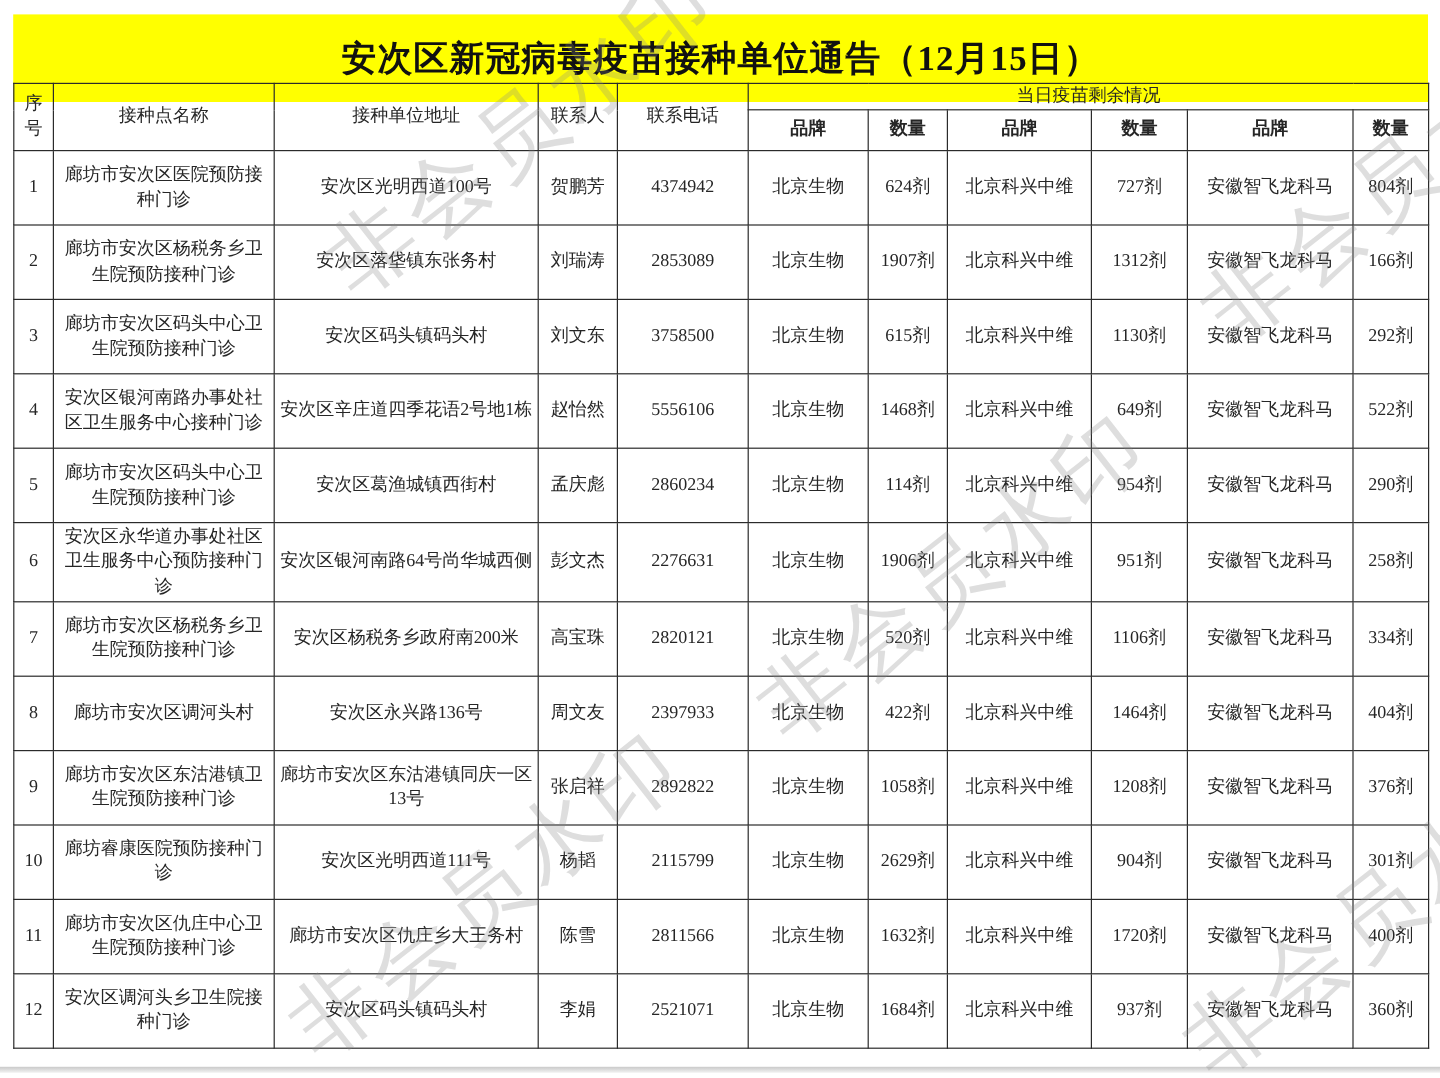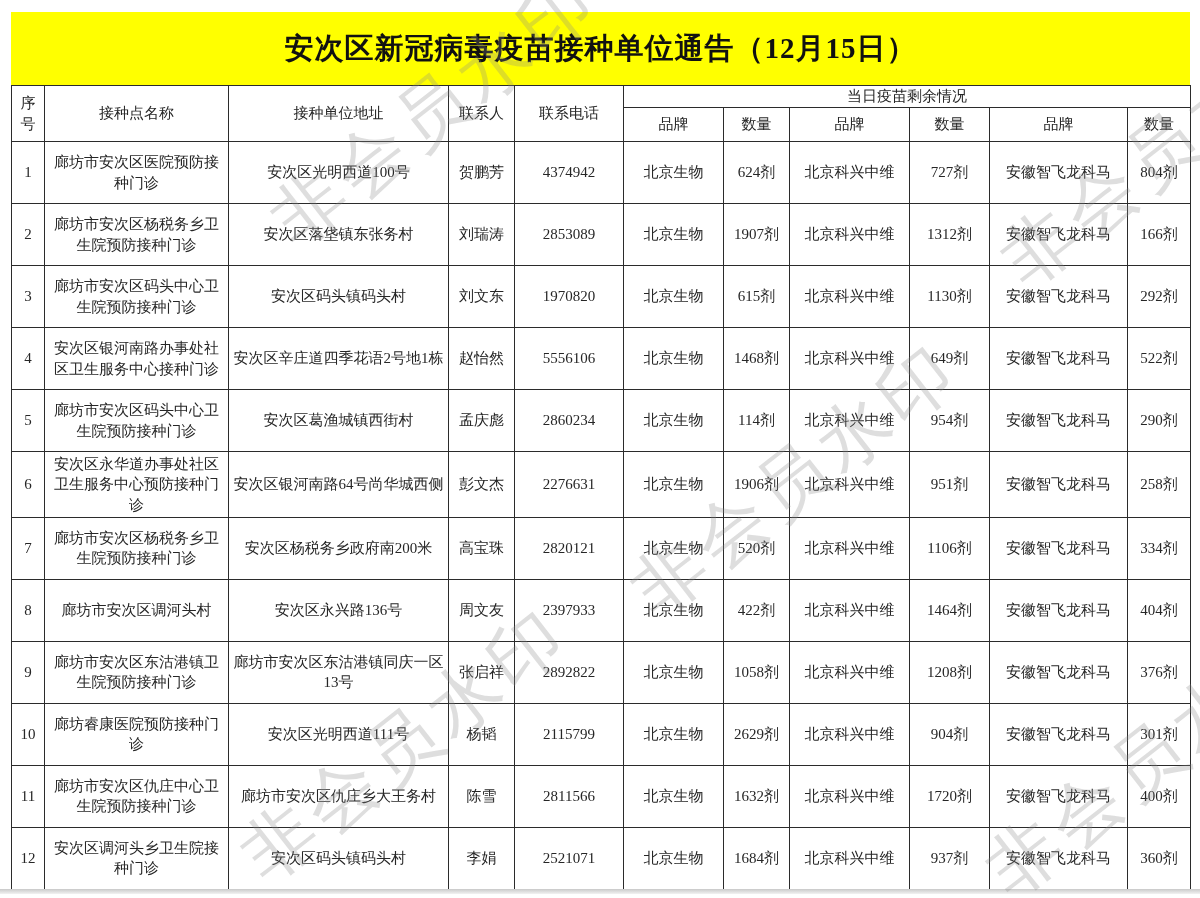--- a/index.html
+++ b/index.html
@@ -18,34 +18,34 @@
     width: 1179px; height: 73px;
     background: #ffff00;
     display: flex; align-items: center; justify-content: center;
   }
   .banner .title-text {
     font-size: 29px; font-weight: bold; color: #111;
     letter-spacing: 1px; white-space: nowrap;
   }
 
   table.vax {
-    position: absolute; left: 11px; top: 85px;
+    position: absolute; left: 11px; top: 69px;
     width: 1179px;
     border-collapse: collapse; table-layout: fixed;
   }
   table.vax th, table.vax td {
     border: 1px solid #2b2b2b;
     text-align: center; vertical-align: middle;
     font-size: 15px; font-weight: normal;
     line-height: 1.35; padding: 2px 3px;
     word-break: break-all;
     color: #262626;
   }
   tr.group-row th { height: 22px; padding: 0 3px; }
-  tr.sub-row th { height: 34px; }
+  tr.sub-row th { height: 34px; font-weight: bold; }
   tbody tr { height: 62px; }
 
   .bottom-line {
     position: absolute; left: 0; top: 889px;
     width: 1200px; height: 5px;
     background: linear-gradient(#c9c9c9, #f2f2f2);
   }
 
   .watermark-layer { position: absolute; inset: 0; pointer-events: none; }
   .watermark {
@@ -124,21 +124,21 @@
           <td>北京科兴中维</td>
           <td>1312剂</td>
           <td>安徽智飞龙科马</td>
           <td>166剂</td>
         </tr>
         <tr>
           <td>3</td>
           <td>廊坊市安次区码头中心卫生院预防接种门诊</td>
           <td>安次区码头镇码头村</td>
           <td>刘文东</td>
-          <td>1970820</td>
+          <td>3758500</td>
           <td>北京生物</td>
           <td>615剂</td>
           <td>北京科兴中维</td>
           <td>1130剂</td>
           <td>安徽智飞龙科马</td>
           <td>292剂</td>
         </tr>
         <tr>
           <td>4</td>
           <td>安次区银河南路办事处社区卫生服务中心接种门诊</td>

